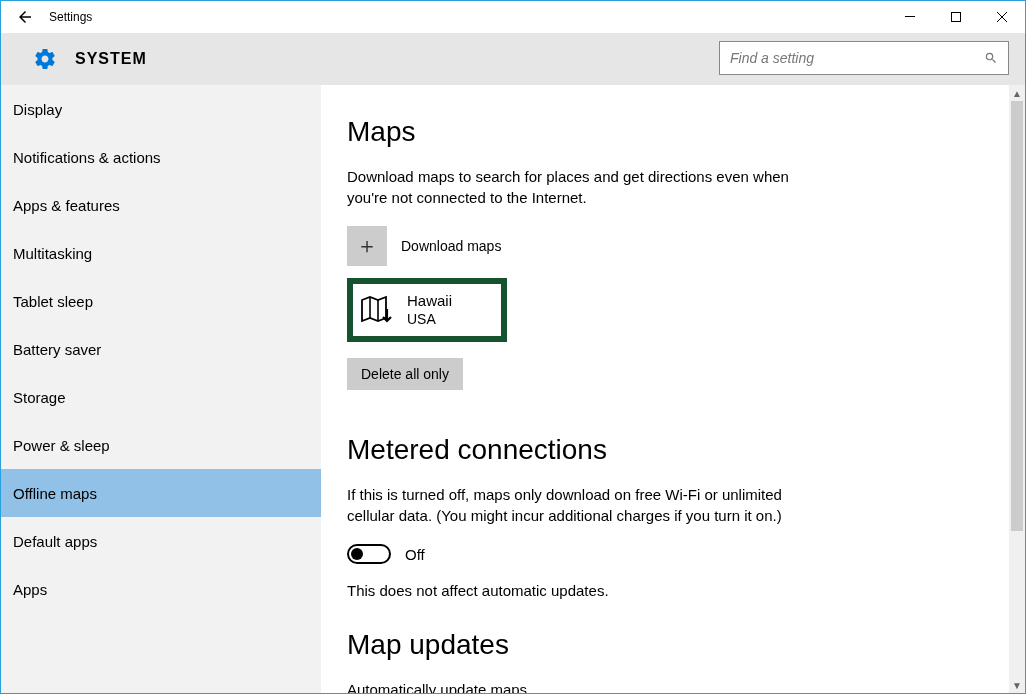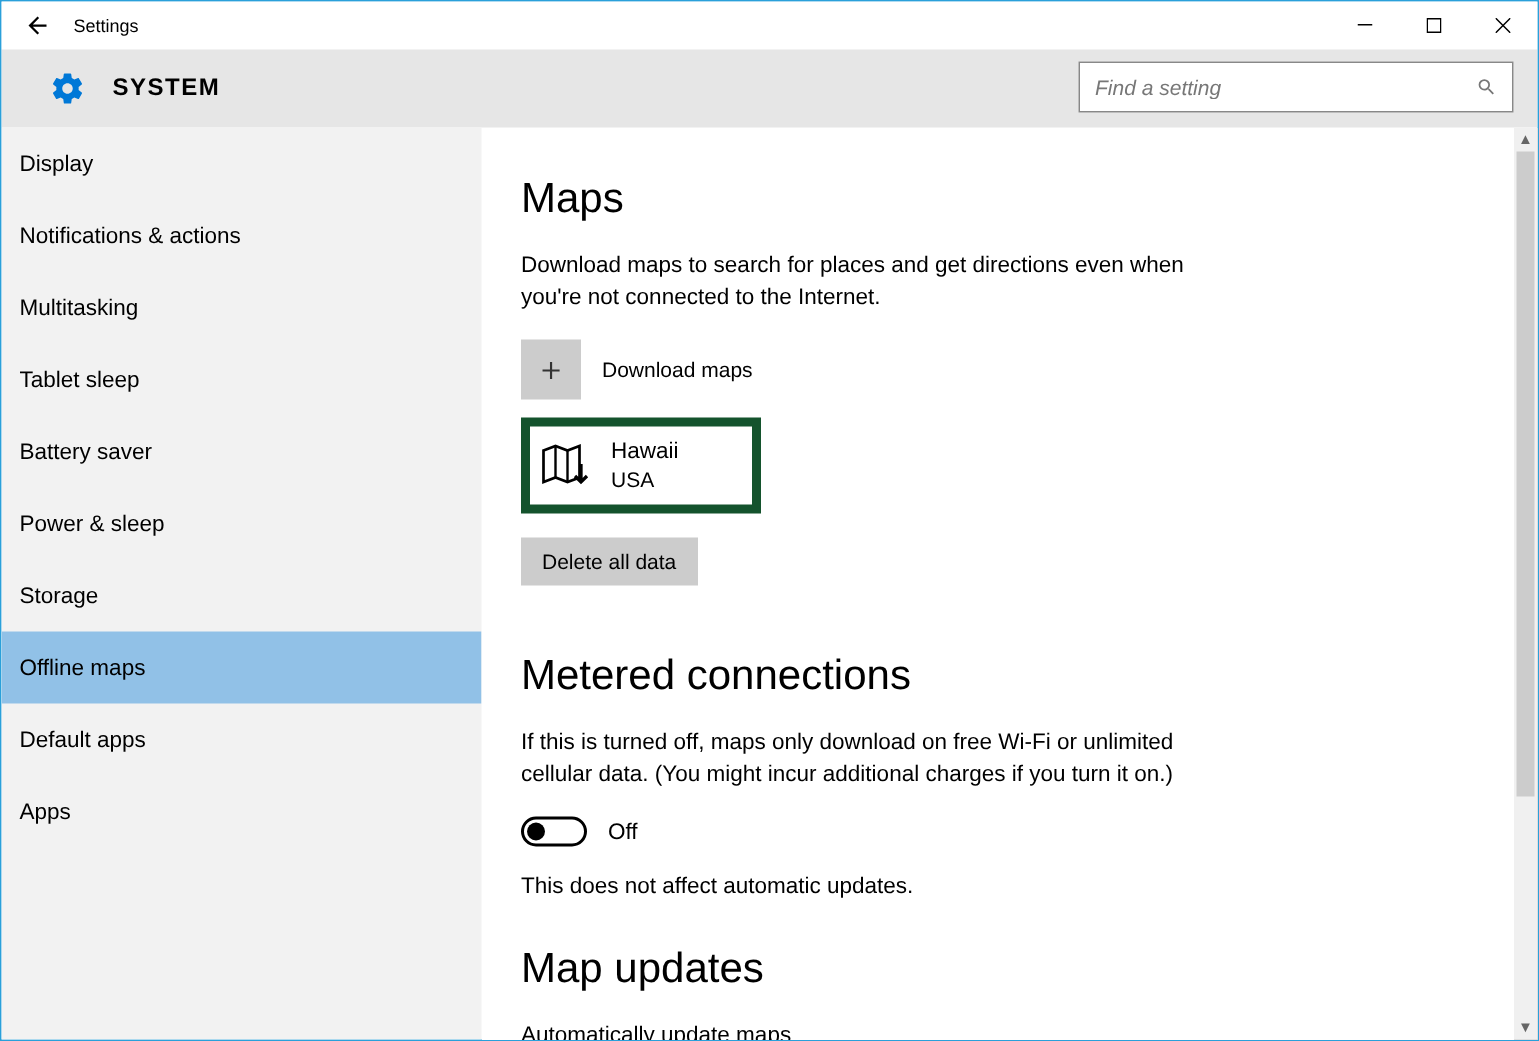--- a/index.html
+++ b/index.html
@@ -282,33 +282,36 @@
 
 <div class="body-area">
   <div class="sidebar">
     <div class="sidebar-item">
         <span>Display</span>
       </div>
     <div class="sidebar-item">
         <span>Notifications &amp; actions</span>
       </div>
     <div class="sidebar-item">
+        <span>Apps &amp; features</span>
+      </div>
+    <div class="sidebar-item">
         <span>Multitasking</span>
       </div>
     <div class="sidebar-item">
         <span>Tablet sleep</span>
       </div>
     <div class="sidebar-item">
         <span>Battery saver</span>
       </div>
     <div class="sidebar-item">
+        <span>Storage</span>
+      </div>
+    <div class="sidebar-item">
         <span>Power &amp; sleep</span>
-      </div>
-    <div class="sidebar-item">
-        <span>Storage</span>
       </div>
     <div class="sidebar-item selected">
         <span>Offline maps</span>
       </div>
     <div class="sidebar-item">
         <span>Default apps</span>
       </div>
     <div class="sidebar-item">
         <span>Apps</span>
       </div>
@@ -333,21 +336,21 @@
           <line x1="18" y1="5" x2="18" y2="26" stroke="#000" stroke-width="1.6"></line>
           <path d="M27 14 L27 26 M23 22 L27 26 L31 22" fill="none" stroke="#000" stroke-width="2.2"></path>
         </svg>
       </div>
       <div class="map-labels">
         <div class="map-name">Hawaii</div>
         <div class="map-sub">USA</div>
       </div>
     </div>
 
-    <button class="delete-btn">Delete all data</button>
+    <button class="delete-btn">Delete all only</button>
 
     <h1 class="section">Metered connections</h1>
     <p class="desc">If this is turned off, maps only download on free Wi-Fi or unlimited cellular data. (You might incur additional charges if you turn it on.)</p>
 
     <div class="toggle-row">
       <div class="toggle">
         <div class="toggle-knob"></div>
       </div>
       <span class="toggle-label">Off</span>
     </div>

